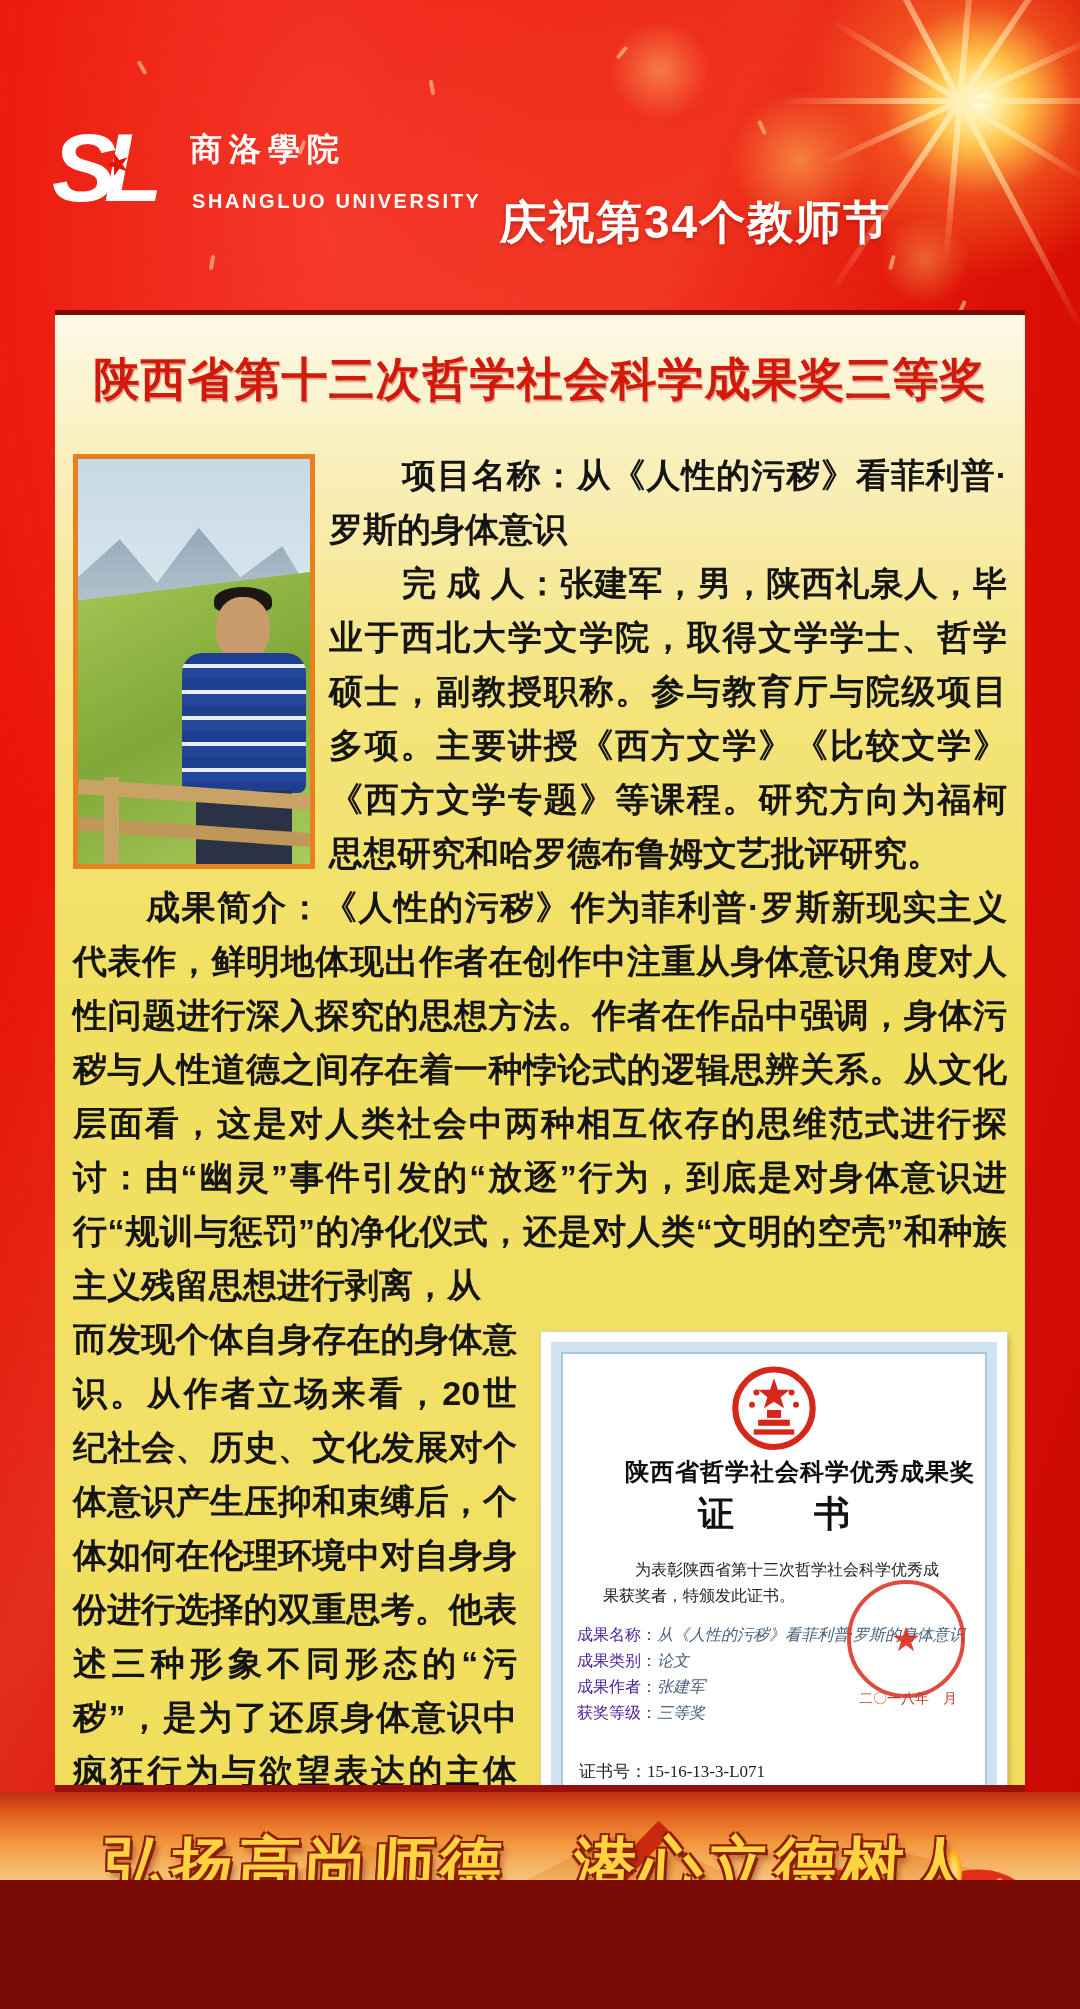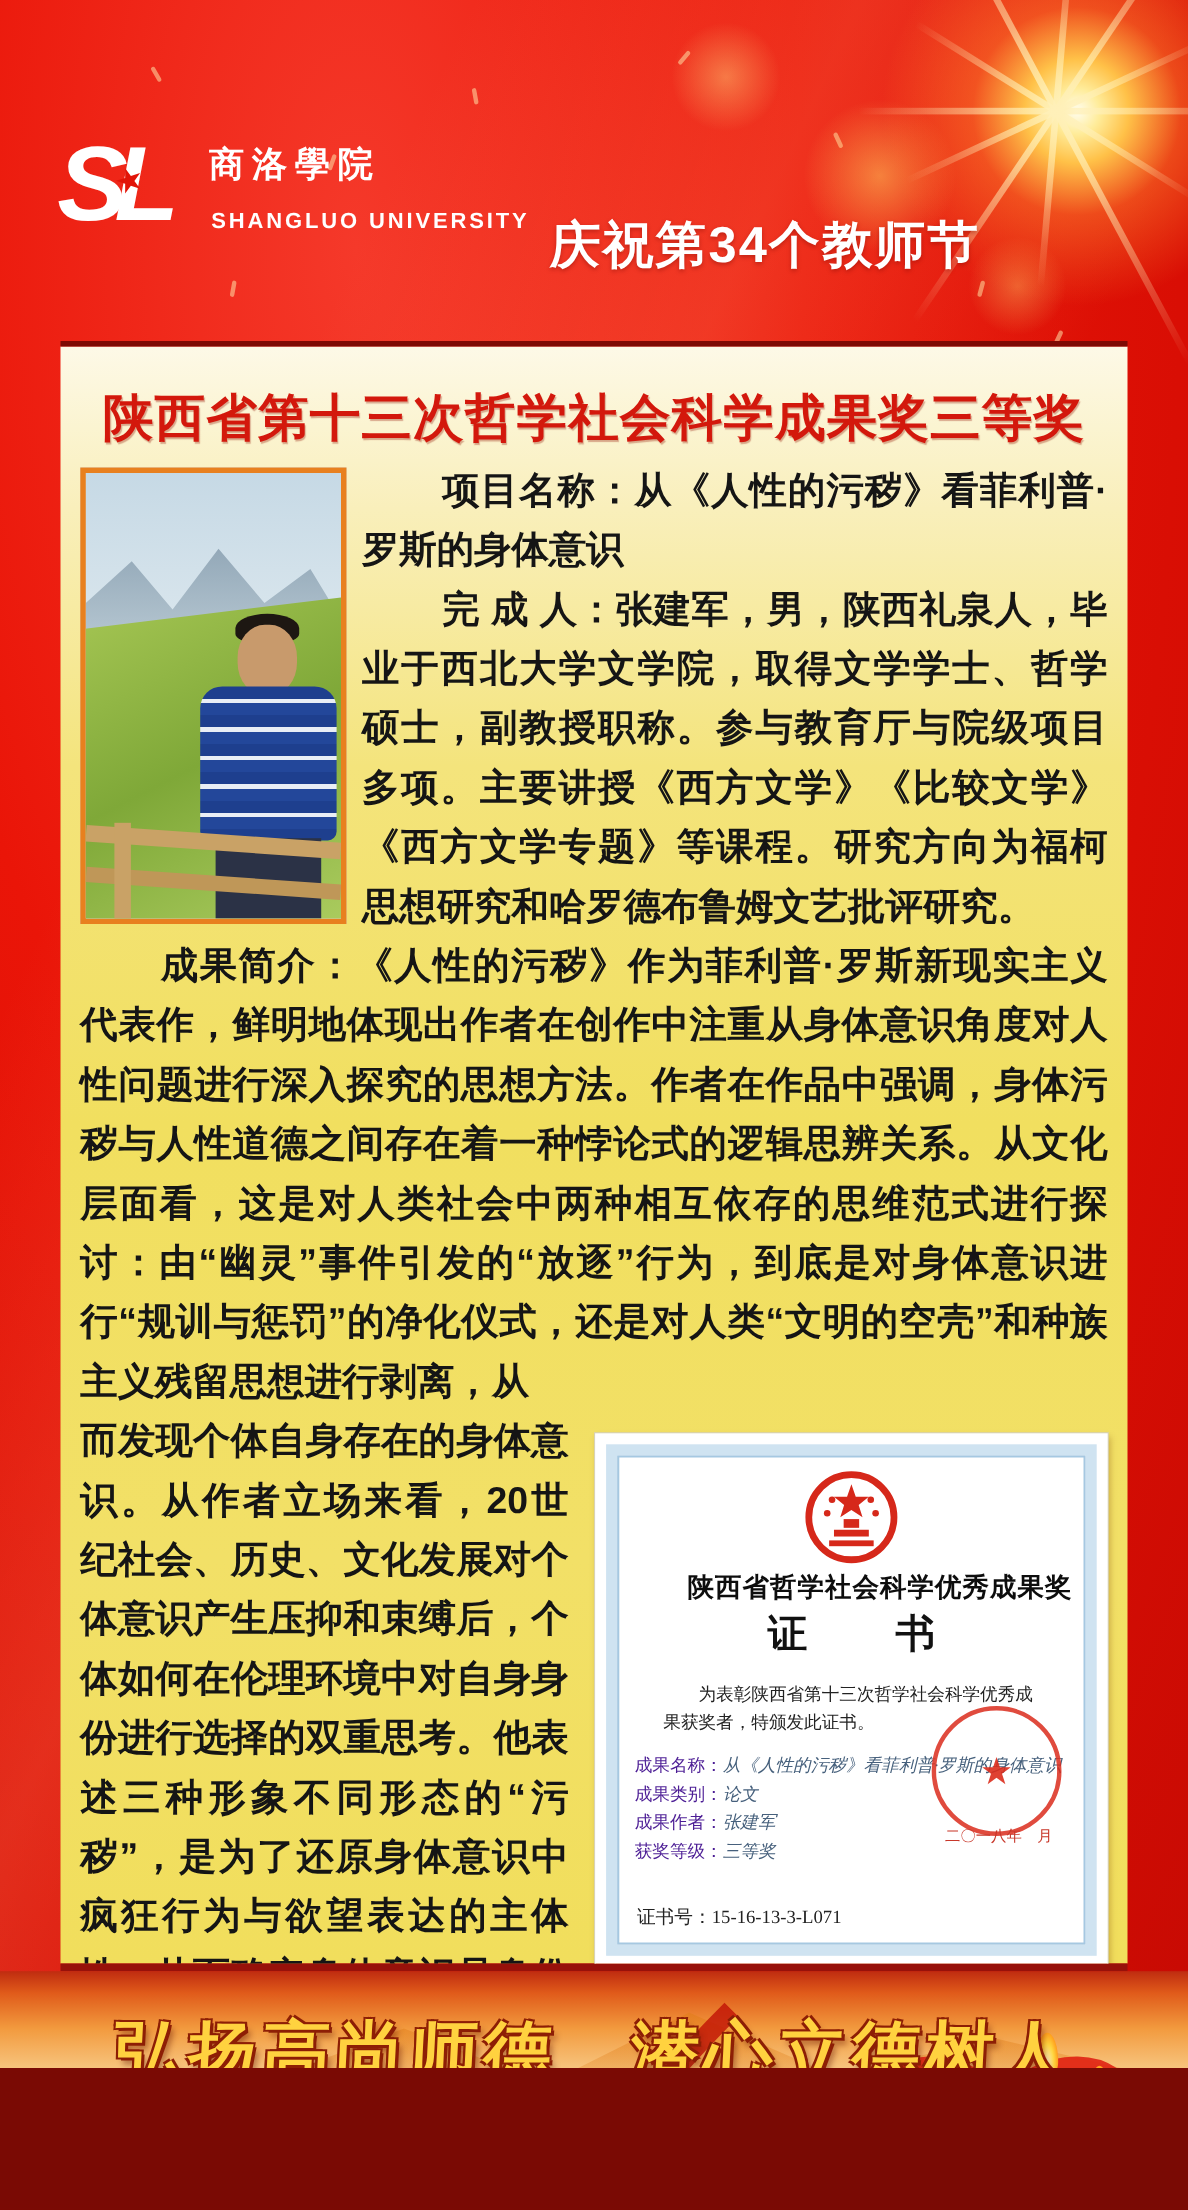--- a/index.html
+++ b/index.html
@@ -24,21 +24,21 @@
   .logo .star{position:absolute;left:52px;top:28px;font-size:30px;color:#e21408;transform:rotate(-18deg);font-style:normal;}
   .uni-cn{position:absolute;left:190px;top:128px;color:#fff;font-size:32px;font-weight:bold;letter-spacing:7px;}
   .uni-en{position:absolute;left:192px;top:190px;color:#fff;font-size:20px;font-weight:bold;letter-spacing:2.6px;}
   .banner-title{position:absolute;left:500px;top:180px;width:470px;text-align:left;color:#fff;
     font-size:46px;font-weight:bold;letter-spacing:2px;text-shadow:0 2px 4px rgba(120,10,0,.4);margin-top:12px;}
   
   .card{position:absolute;left:55px;top:310px;width:970px;height:1482px;box-sizing:border-box;
     padding:14px 18px;overflow:hidden;
     border-top:5px solid #7e0a04;border-bottom:7px solid #97110a;
     background:linear-gradient(180deg,#fdf9e7 0%,#f9efbb 10%,#f4e47c 26%,#f1df5f 48%,#f2e067 75%,#f1de5c 100%);}
-  .card-title{margin:20px 0 8px;text-align:center;color:#d3180c;font-size:46px;font-weight:bold;
+  .card-title{margin:20px 0 37px;text-align:center;color:#d3180c;font-size:46px;font-weight:bold;
     letter-spacing:1px;text-shadow:1px 2px 1px rgba(150,25,8,.35);}
   .body-text{font-size:34px;line-height:54px;color:#151515;font-weight:bold;text-align:justify;margin:0;}
   .indent{text-indent:2.15em;}
   
   .photo{float:left;width:232px;height:405px;border:5px solid #e8801f;margin:6px 14px 6px 0;
     position:relative;overflow:hidden;background:#cfe0ea;}
   .p-sky{position:absolute;inset:0;background:linear-gradient(180deg,#c6d9e5 0%,#edf3f5 70%);}
   .p-mtn{position:absolute;left:0;top:55px;width:232px;height:115px;opacity:.85;
     background:linear-gradient(180deg,#8299ab,#b7c8d2);
     clip-path:polygon(0 100%,0 55%,18% 22%,34% 60%,52% 12%,70% 55%,88% 28%,100% 68%,100% 100%);}

